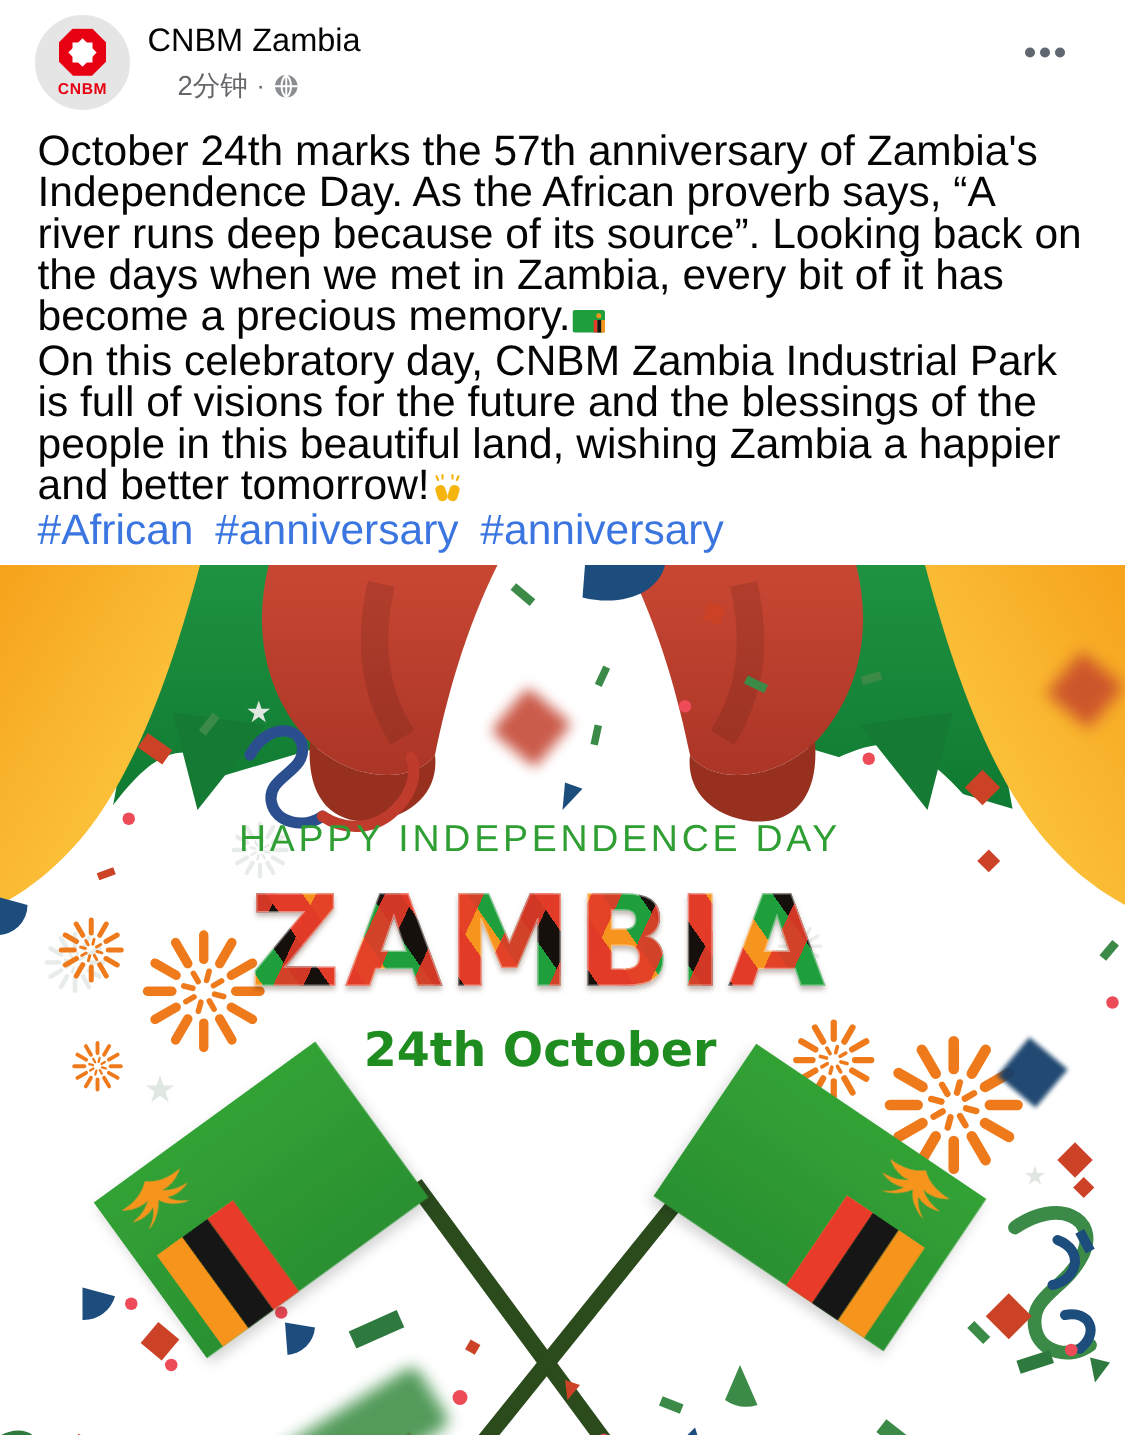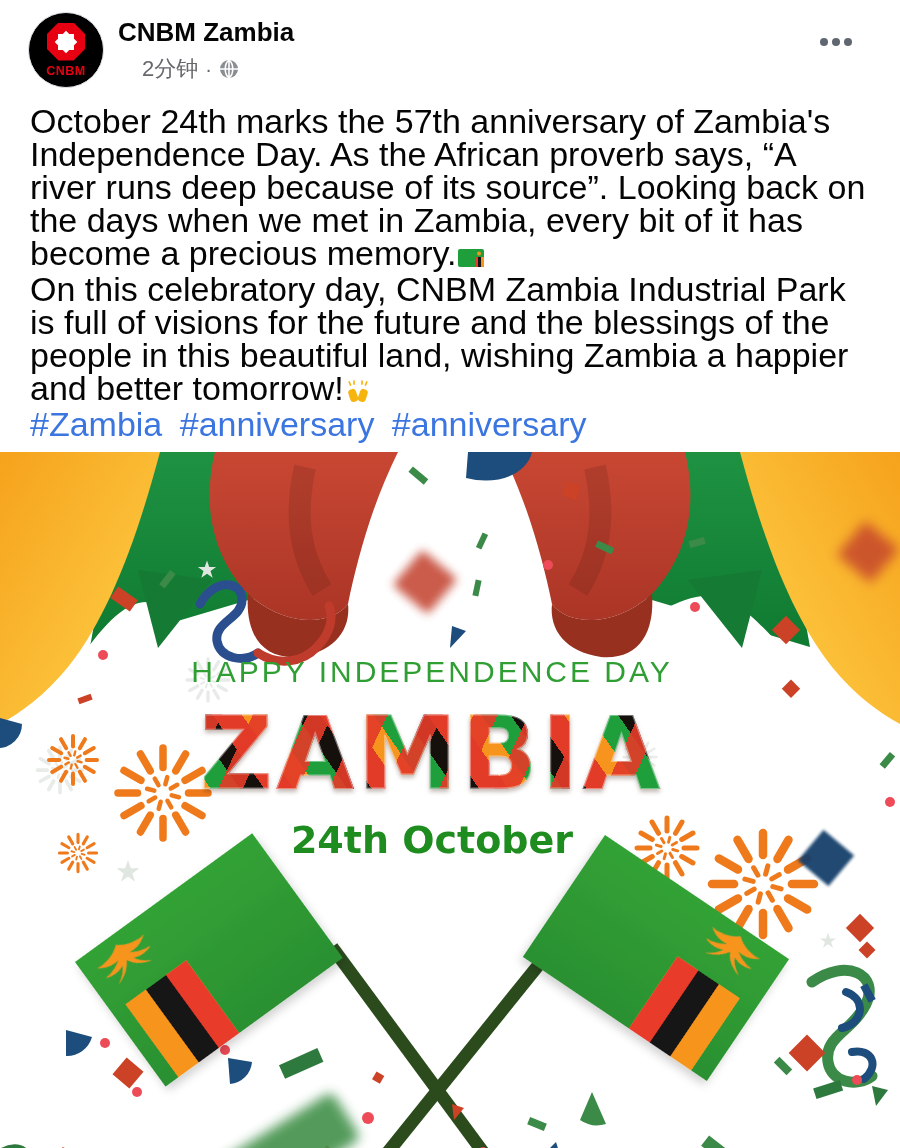--- a/index.html
+++ b/index.html
@@ -2,29 +2,29 @@
 <html><head>
 <meta charset="utf-8">
 <style>
   * { margin:0; padding:0; box-sizing:border-box; }
   html,body { width:900px; background:#fff; font-family:"Liberation Sans", sans-serif; }
   body { height:1148px; overflow:hidden; position:relative; }
 
   
   .hdr { position:relative; padding:12px 44px 0 28px; height:92px; }
   .avatar { position:absolute; left:28px; top:12px; width:76px; height:76px; border-radius:50%;
-            border:1px solid #e4e6eb; background:#000000; display:flex; align-items:center; justify-content:center;
+            border:1px solid #e4e6eb; background:#e5e5e5; display:flex; align-items:center; justify-content:center;
             flex-direction:column; cursor:pointer; }
   .logo-oct { position:relative; width:38px; height:38px; background:#e60012;
               clip-path:polygon(30% 0,70% 0,100% 30%,100% 70%,70% 100%,30% 100%,0 70%,0 30%); }
   .logo-oct::before, .logo-oct::after { content:""; position:absolute; left:11px; top:11px; width:16px; height:16px; background:#fff; }
   .logo-oct::after { transform:rotate(45deg); }
   .logo-txt { color:#e60012; font-weight:bold; font-size:12.5px; letter-spacing:.5px; margin-top:3px; }
   .hmeta { margin-left:90px; padding-top:5px; }
-  .author { font-size:26px; font-weight:bold; color:#050505; line-height:1.2; cursor:pointer; }
+  .author { font-size:26px; font-weight:normal; color:#050505; line-height:1.2; cursor:pointer; }
   .sub { display:flex; align-items:center; gap:7px; color:#65676b; font-size:22px; margin-top:6px;margin-left:24px; }
   .dot-sep { font-size:20px; }
   .more-btn { position:absolute; right:42px; top:32px; display:flex; gap:4px; padding:6px; cursor:pointer; }
   .more-btn i { width:8px; height:8px; border-radius:50%; background:#606770; }
 
   
   .post-text { padding:0 30px; margin-top:13px; font-size:34px; line-height:33px; color:#050505; }
   .post-text p { margin:0; }
   .emoji { display:inline-block; vertical-align:-3px; margin-left:2px; }
   .hashtags a { color:#3b75e0; text-decoration:none; cursor:pointer; }
@@ -96,21 +96,21 @@
           </g>
           <g stroke="#f6b40e" stroke-width="1.7" stroke-linecap="round">
             <line x1="4.5" y1="5" x2="3.2" y2="2"></line>
             <line x1="8" y1="4" x2="8" y2="1"></line>
             <line x1="16" y1="4" x2="16" y2="1"></line>
             <line x1="19.5" y1="5" x2="20.8" y2="2"></line>
           </g>
         </svg></span>
   </p>
   <p class="hashtags">
-    <a>#Zambia</a>
+    <a>#African</a>
     <a>#anniversary</a>
     <a>#anniversary</a>
   </p>
 </div>
 
 <figure class="post-image">
 <svg class="art" width="900" height="748" viewBox="0 0 900 748">
   <defs>
     <linearGradient id="ylwL" x1="0" y1="0" x2="1" y2="1">
           <stop offset="0" stop-color="#f6a21c"></stop>

